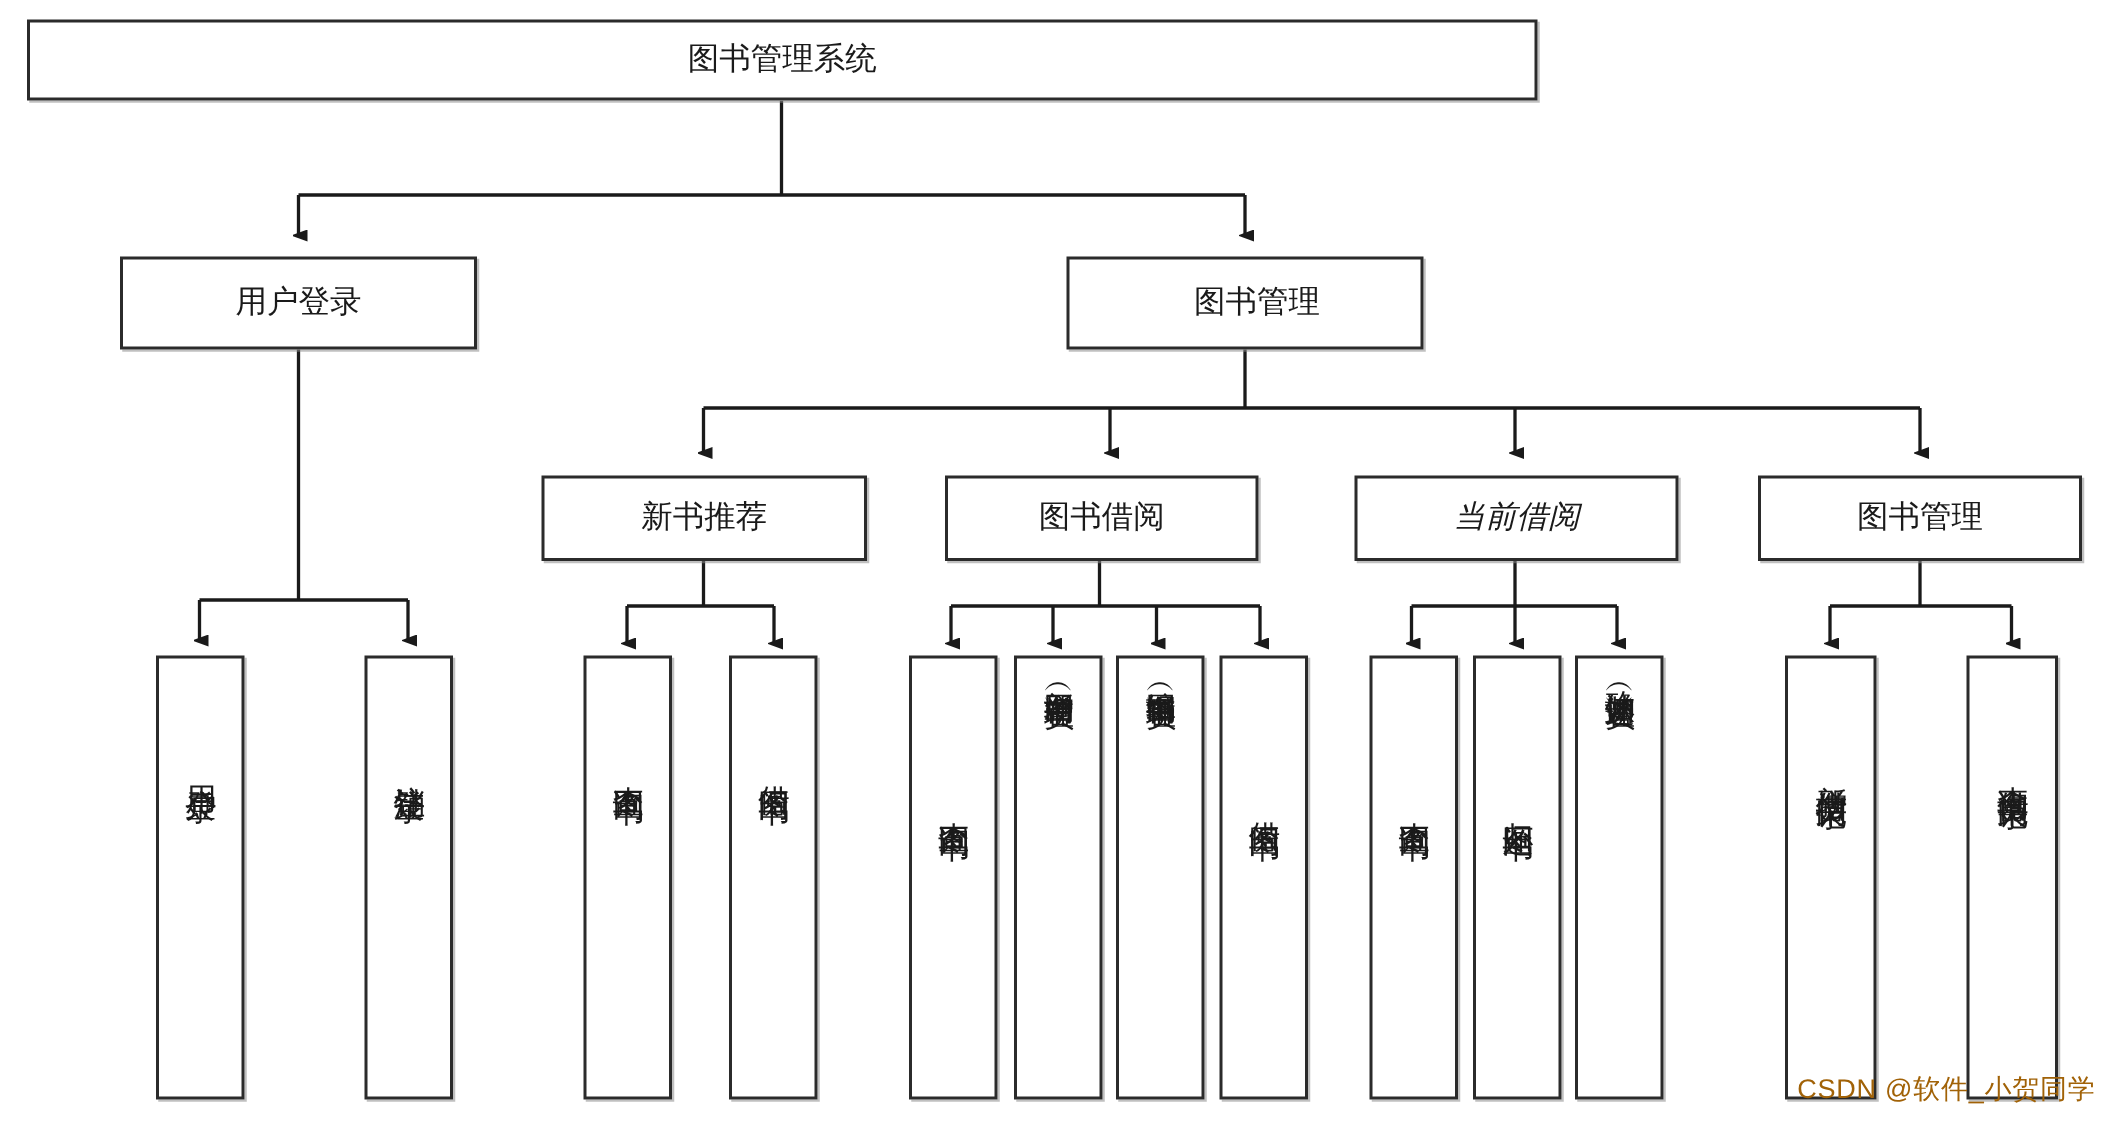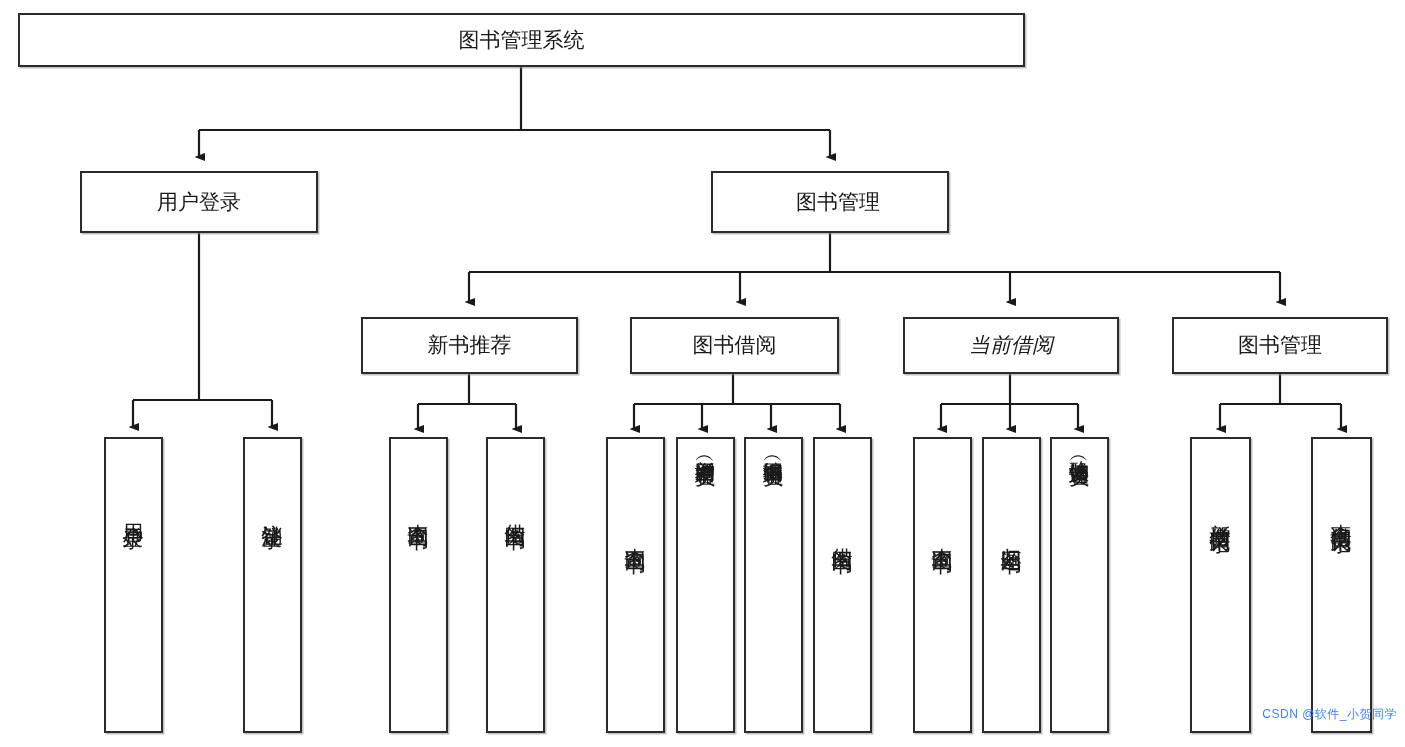--- a/index.html
+++ b/index.html
@@ -67,23 +67,23 @@
   }
   .node.vert.mid .label {
     margin-top: 62px;
   }
   .node.vert.mid2 .label {
     margin-top: 86px;
   }
   .watermark {
     position: absolute;
     right: 8px;
-    bottom: 24px;
-    font-size: 12px;
-    color: #3b82f6;
+    bottom: 9px;
+    font-size: 18px;
+    color: #a16207;
     letter-spacing: 0.5px;
     white-space: nowrap;
   }
 </style>
 </head>
 <body>
 
 <div id="canvas">
 
   <svg class="connectors" viewBox="0 0 1405 747">

